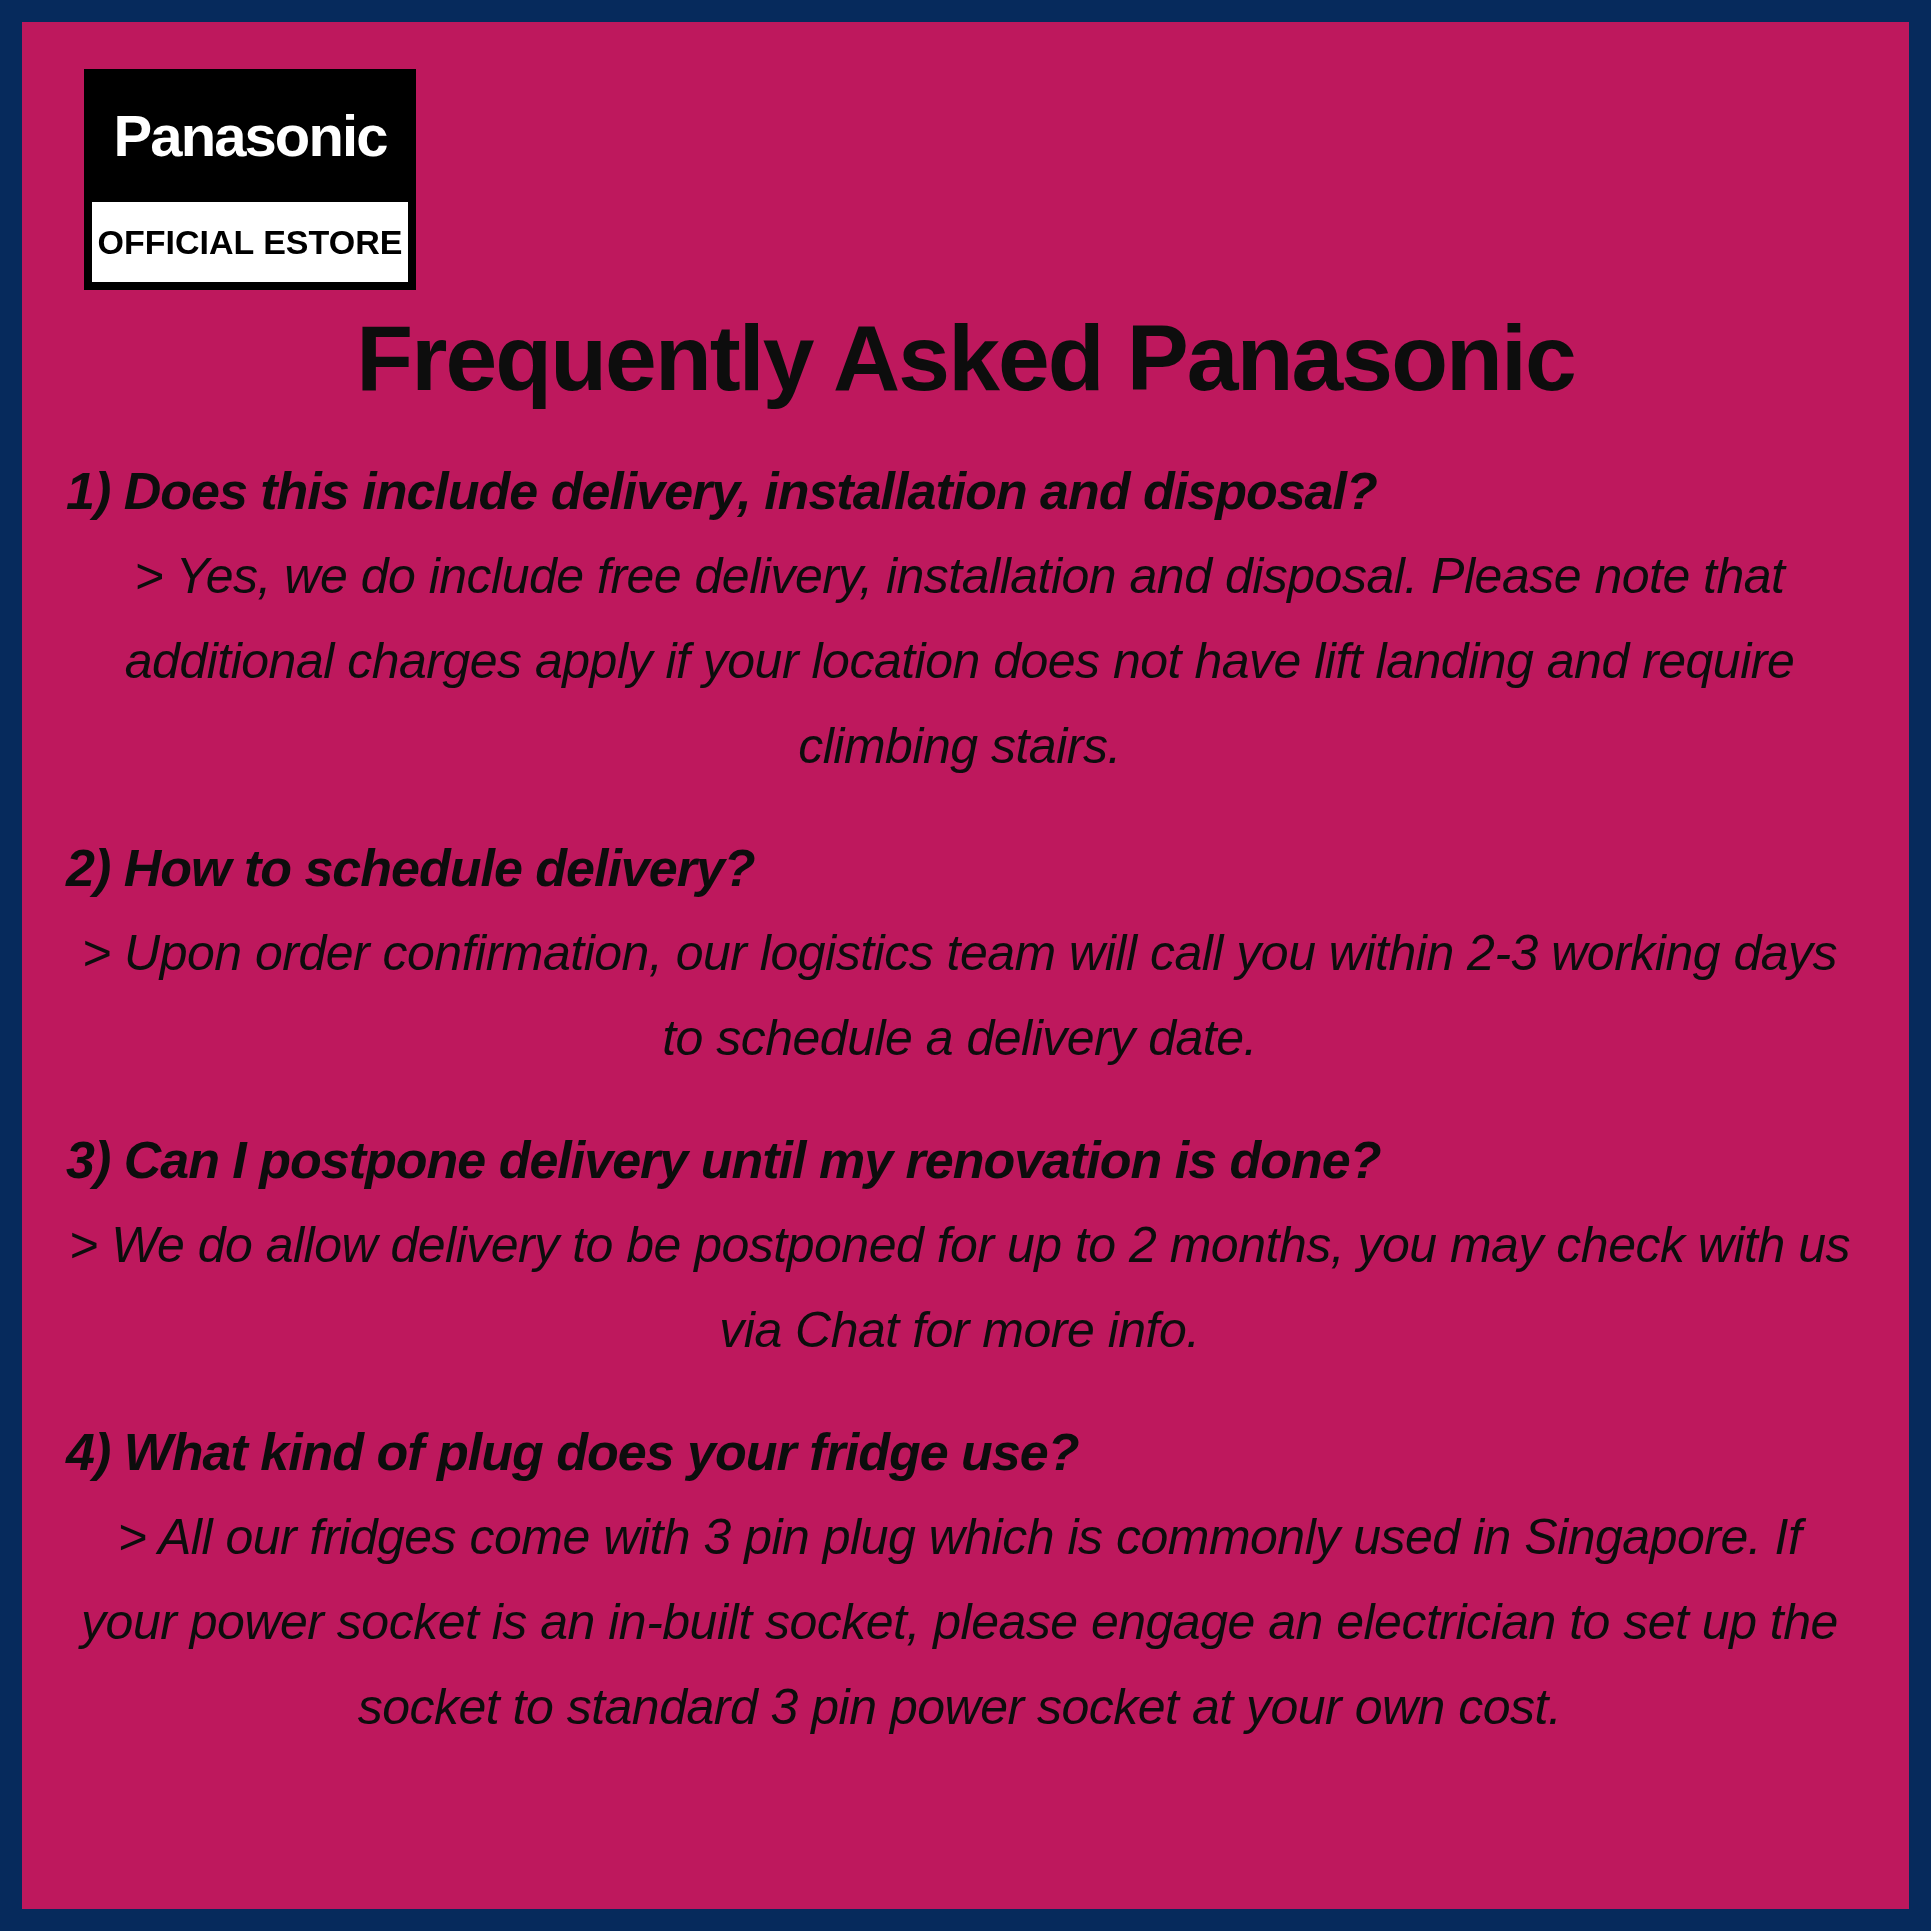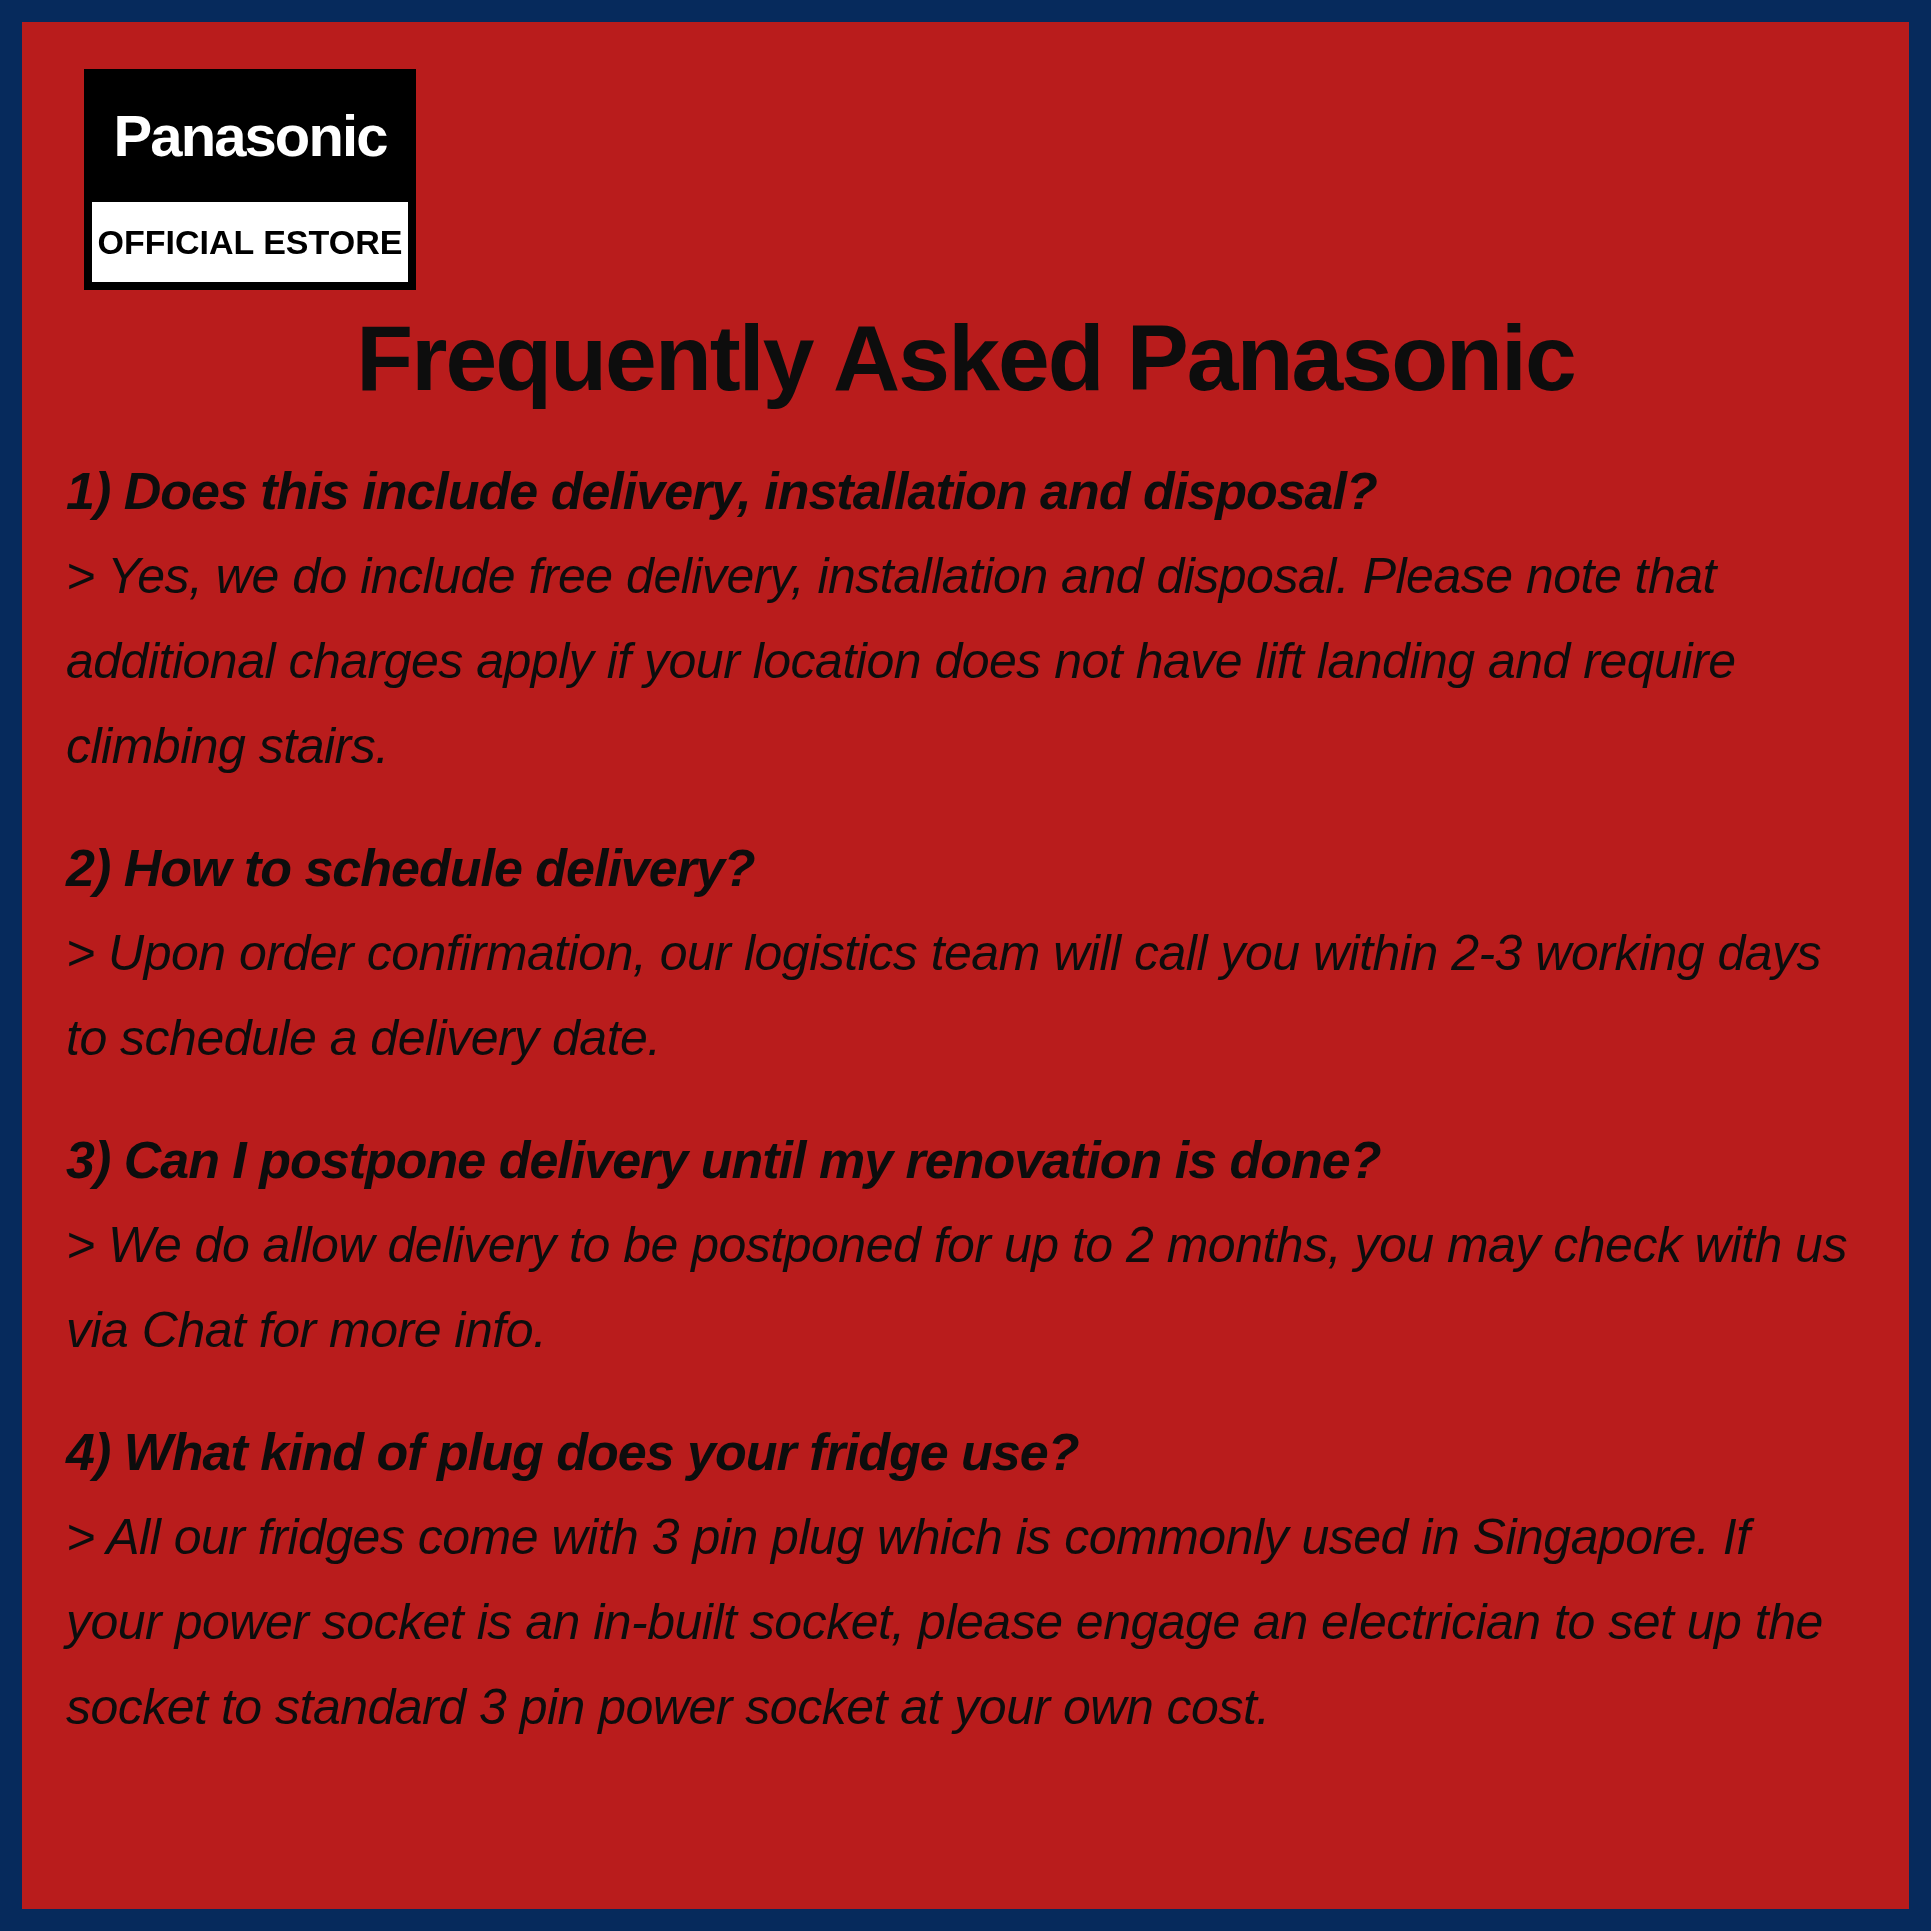--- a/index.html
+++ b/index.html
@@ -1,21 +1,21 @@
 <!DOCTYPE html>
 <html><head>
 <meta charset="utf-8">
 <style>
   * { margin:0; padding:0; box-sizing:border-box; }
   html,body { background:#ffffff; }
   .page {
     position:relative;
     width:1931px; height:1931px;
     border:22px solid #062a5c;
-    background:#b91c1c;
+    background:#be185d;
     font-family:"Liberation Sans", sans-serif;
     color:#0d0d0d;
     overflow:hidden;
   }
   
   .header {
     display:flex;
     justify-content:space-between;
     align-items:flex-start;
     padding:47px 53px 0 62px;
@@ -52,20 +52,21 @@
     font-weight:700;
     letter-spacing:-1px;
     line-height:85px;
   }
   .answer {
     font-size:50px;
     font-weight:300;
     letter-spacing:-0.5px;
     line-height:85px;
     max-width:1796px;
+    text-align:center;
   }
 </style>
 </head>
 <body>
 
 <div class="page">
 
   <div class="header">
 
     <div class="logo">

